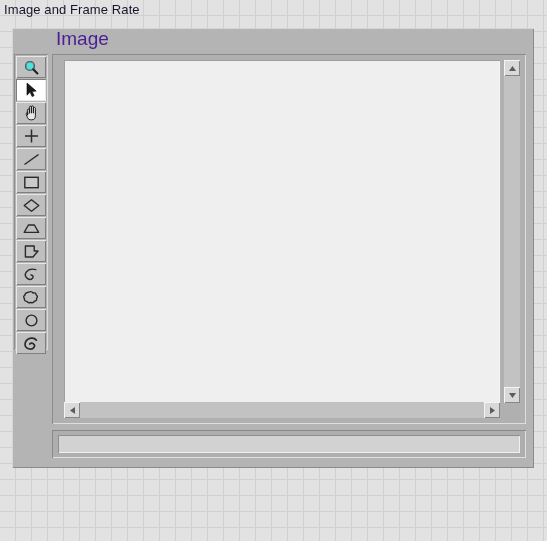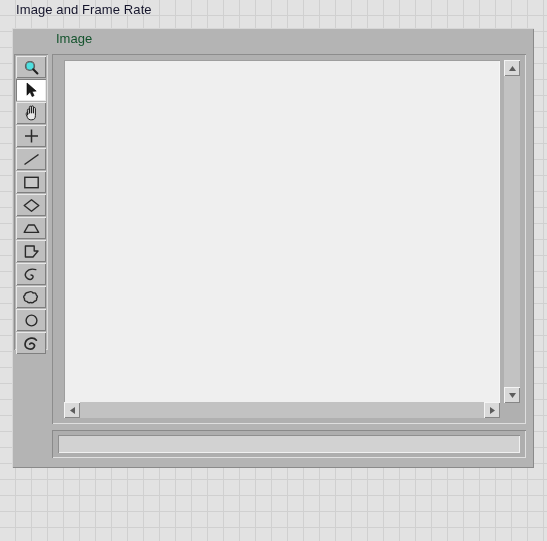--- a/index.html
+++ b/index.html
@@ -24,21 +24,21 @@
     background-size: 16px 16px;
     background-position: -1px -1px;
     font-size: 12px;
     color: #1a1a2e;
     -webkit-font-smoothing: antialiased;
   }
 
   
   #panel-title {
     position: absolute;
-    left: 16px;
+    left: 4px;
     top: 2px;
     font-size: 13px;
     line-height: 15px;
     color: #15152c;
     white-space: nowrap;
     letter-spacing: 0.1px;
   }
 
   
   #image-cluster {
@@ -49,23 +49,23 @@
     height: 440px;
     background: #b4b4b4;
     box-shadow:
       inset 1px 1px 0 #d6d6d6,
       inset -1px -1px 0 #8a8a8a;
   }
   #image-label {
     position: absolute;
     left: 44px;
     top: 3px;
-    font-size: 13px;
+    font-size: 19px;
     line-height: 15px;
-    color: #14532d;
+    color: #4c1d95;
     white-space: nowrap;
   }
 
   
   #tool-palette {
     position: absolute;
     left: 2px;
     top: 26px;
     width: 34px;
     height: 296px;

